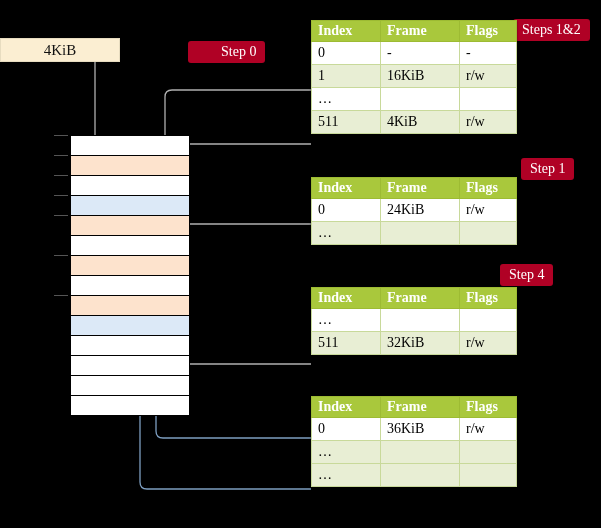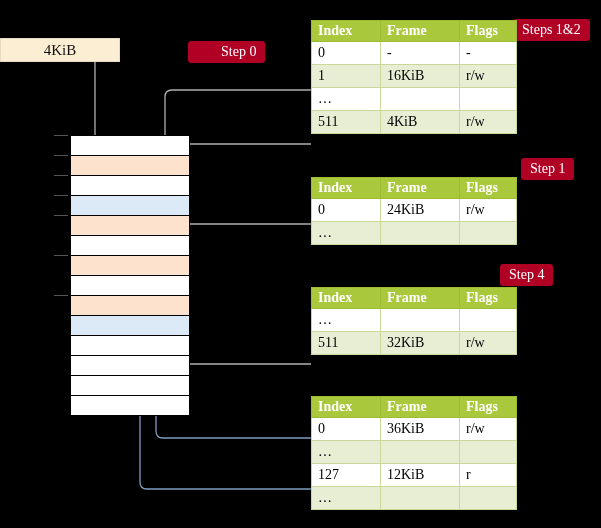--- a/index.html
+++ b/index.html
@@ -248,25 +248,20 @@
           <tr>
             <td class="c-index">0</td>
             <td class="c-frame">36KiB</td>
             <td class="c-flags">r/w</td>
           </tr>
           <tr class="alt">
             <td class="c-index">…</td>
             <td class="c-frame"></td>
             <td class="c-flags"></td>
           </tr>
-          <tr>
-            <td class="c-index">127</td>
-            <td class="c-frame">12KiB</td>
-            <td class="c-flags">r</td>
-          </tr>
           <tr class="alt">
             <td class="c-index">…</td>
             <td class="c-frame"></td>
             <td class="c-flags"></td>
           </tr>
         </tbody>
       </table>
     </div>
 
 </div>

